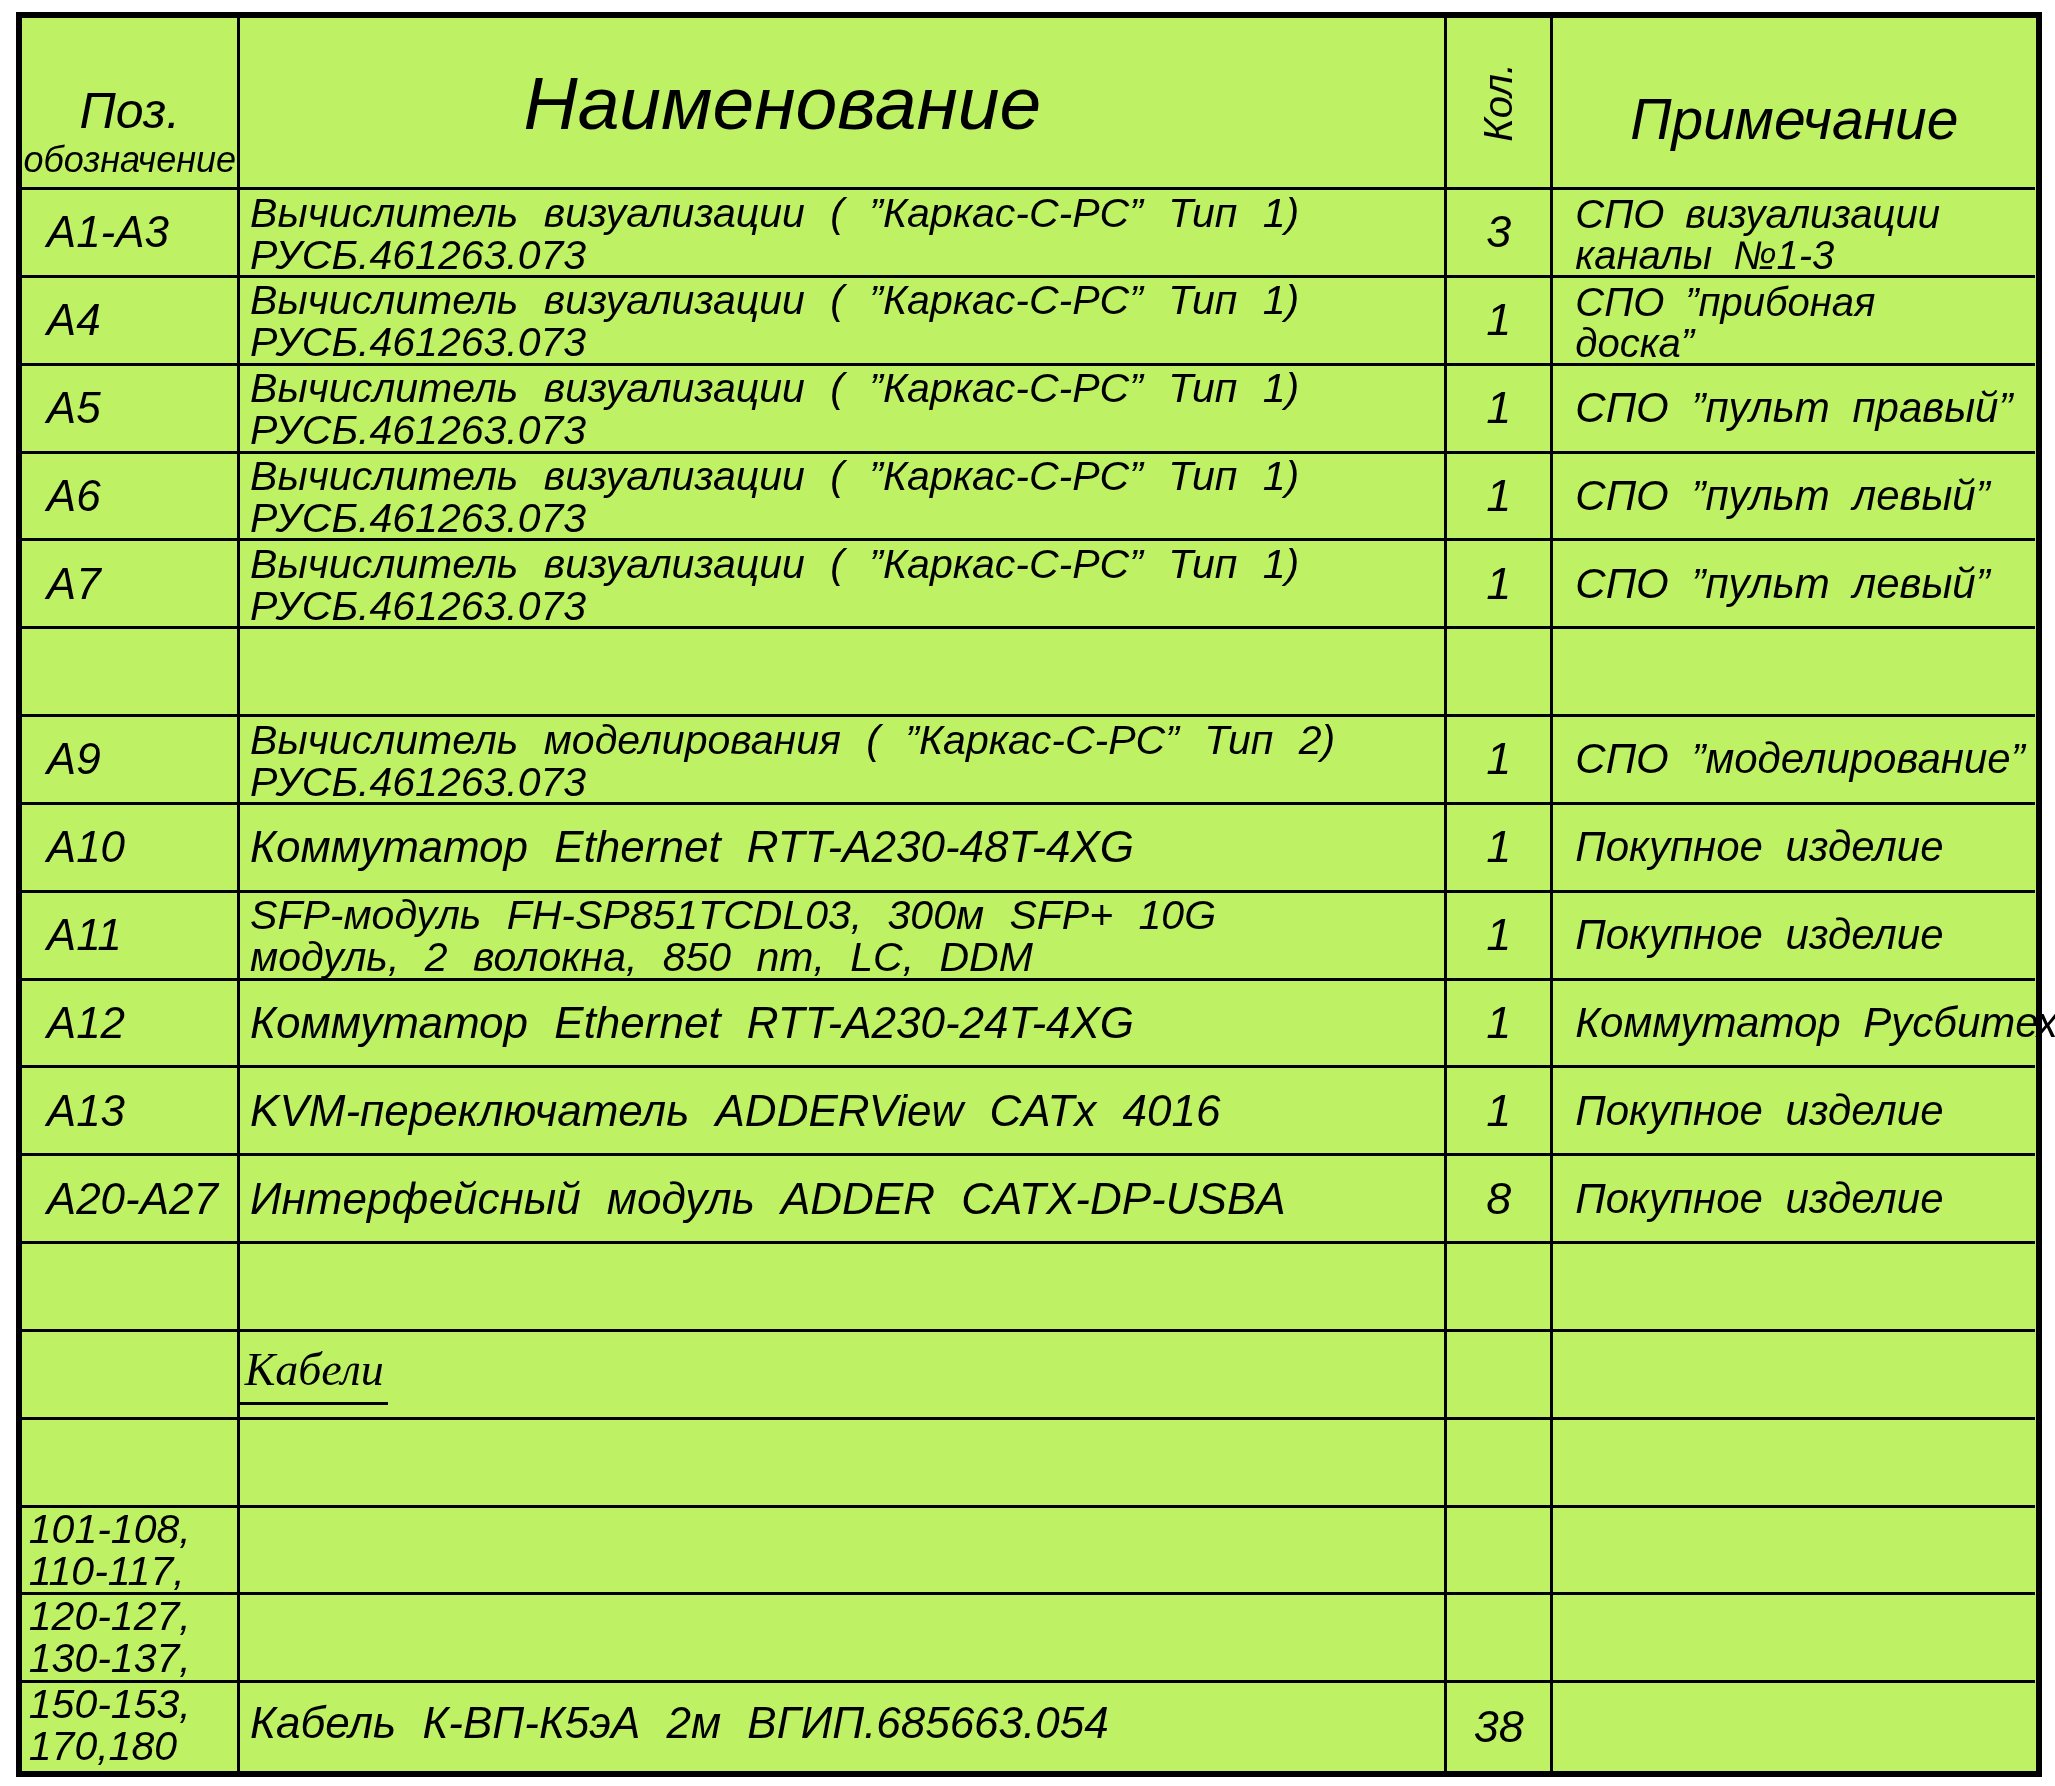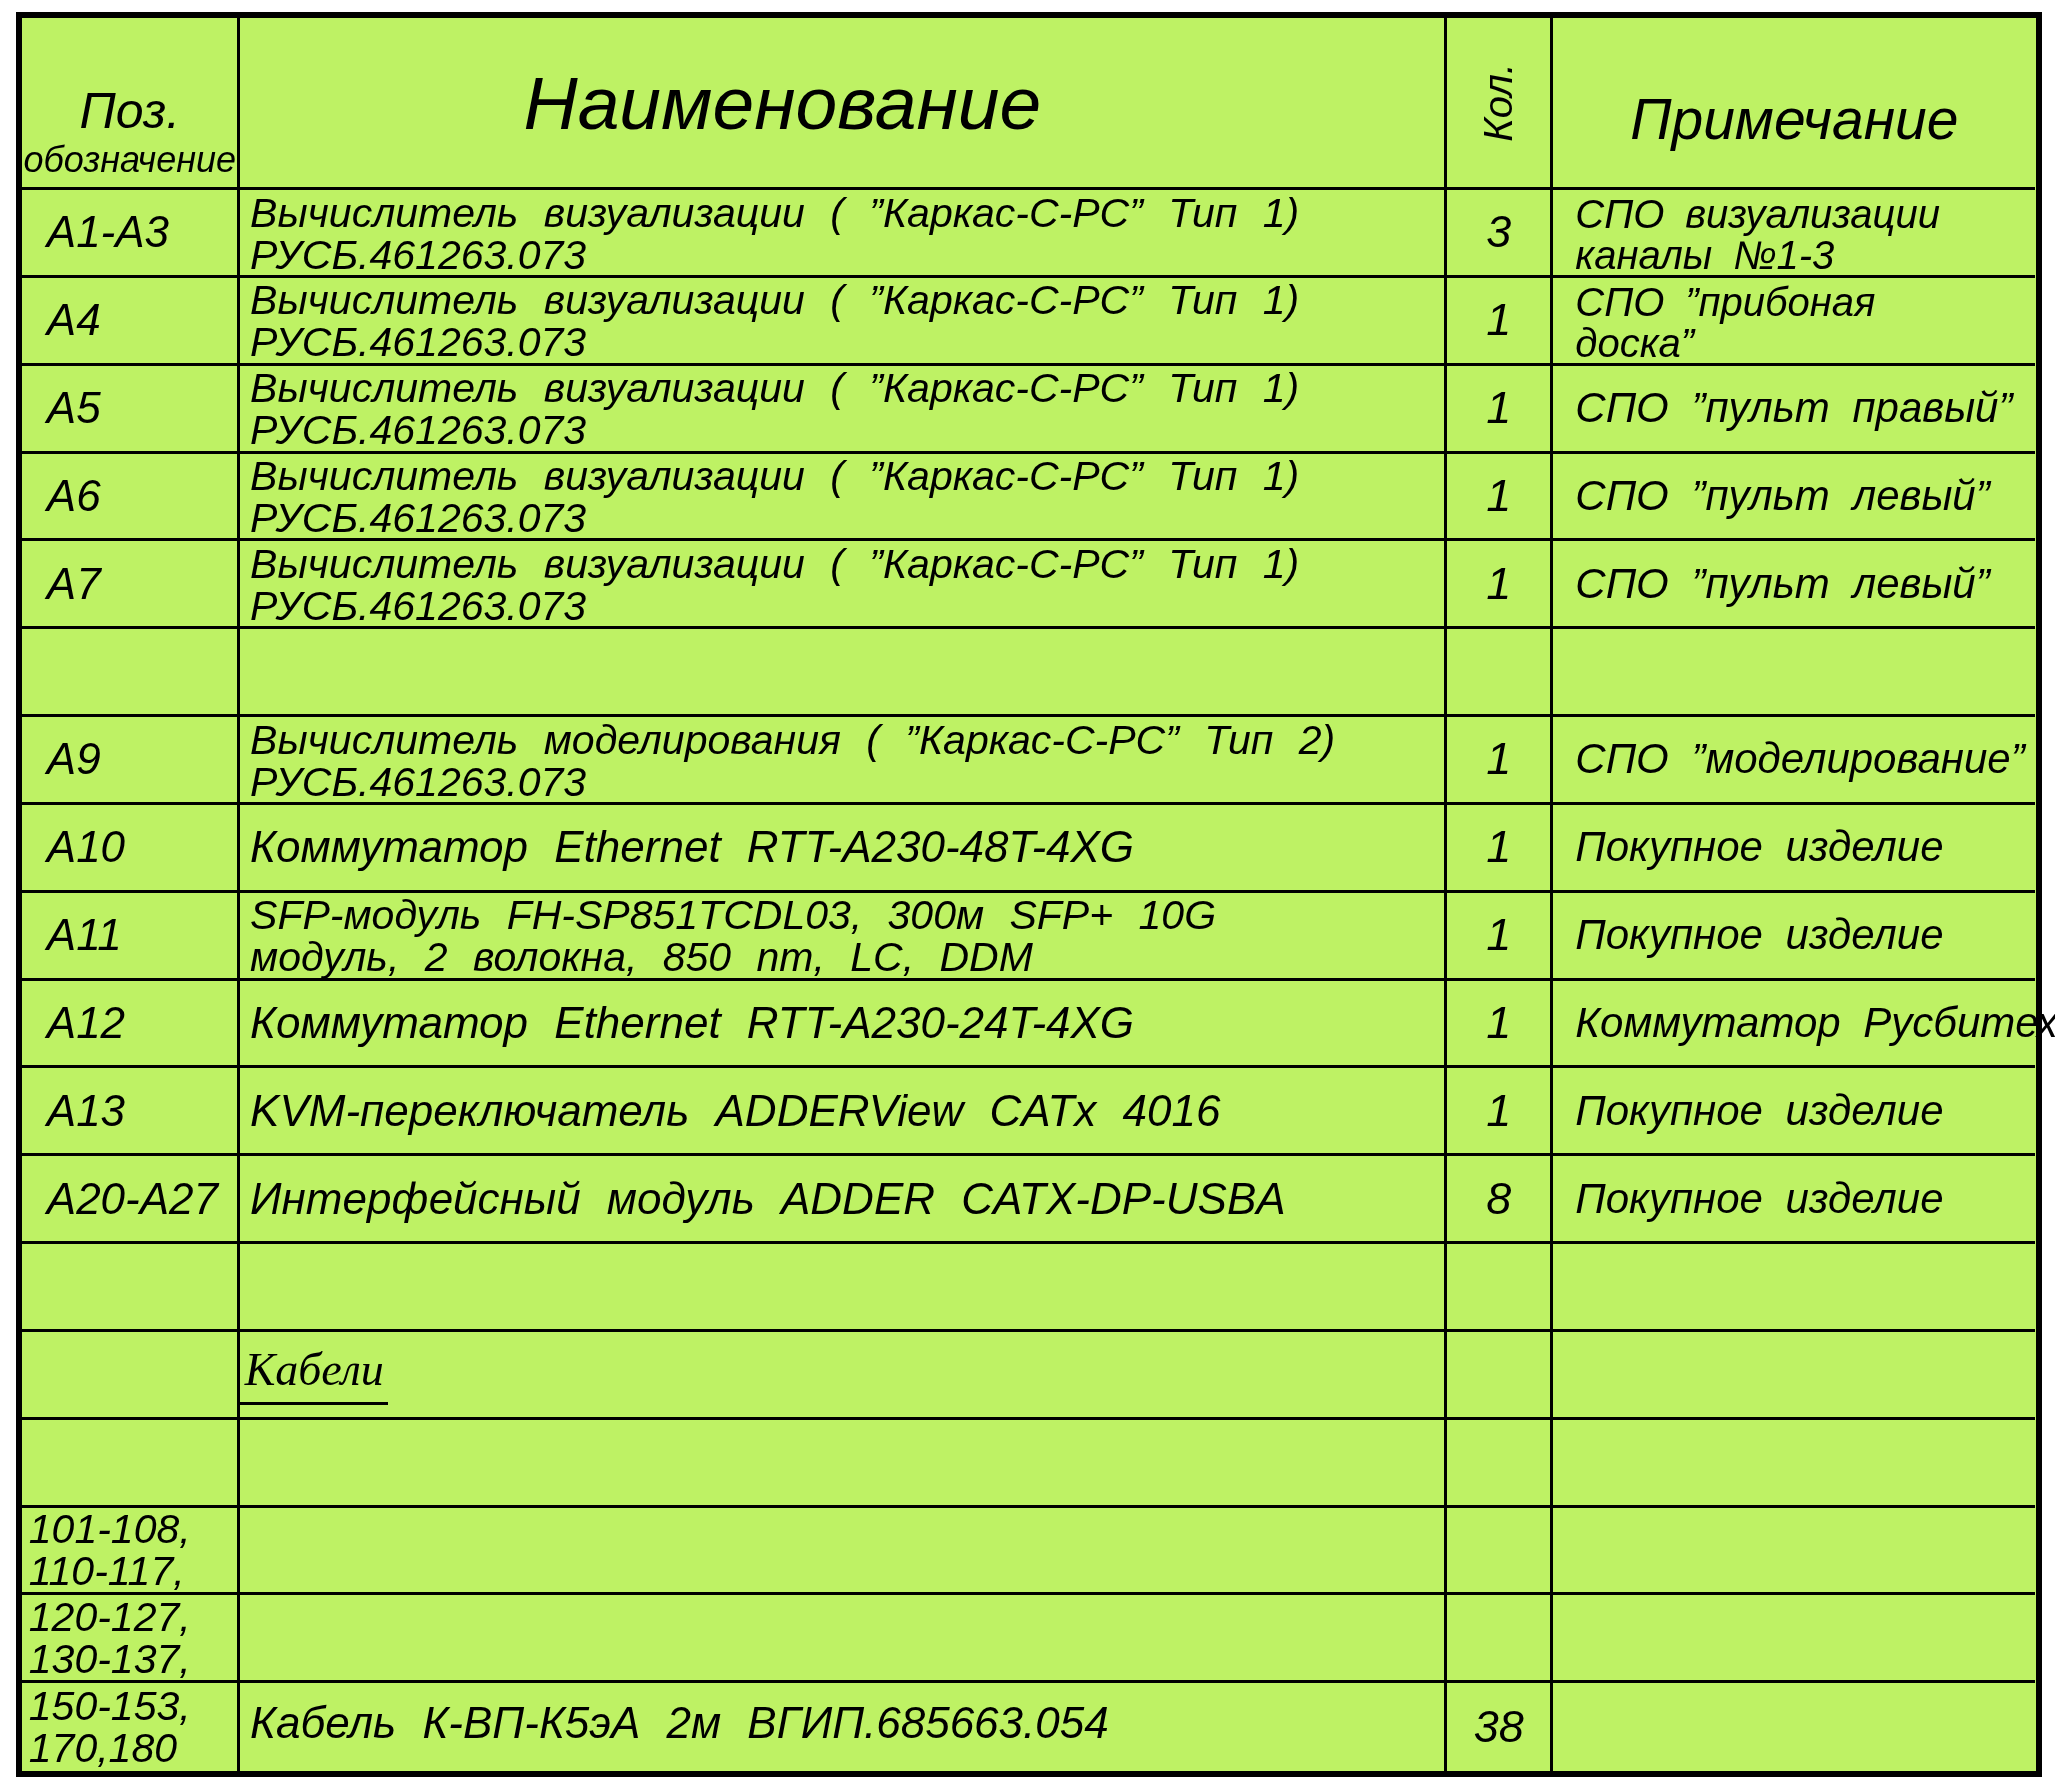--- a/index.html
+++ b/index.html
@@ -29,21 +29,21 @@
   .hd-pos .l2{font-size:36px;line-height:44px;}
   .hd-name{justify-content:center;}
   .hd-name span{font-size:75px;margin-right:120px;}
   .hd-qty{justify-content:center;}
   .hd-qty span{transform:rotate(-90deg);font-size:40px;}
   .hd-note{justify-content:center;margin-top:32px;}
   .hd-note span{font-size:57px;}
   
   .pos{padding-left:24.5px;font-size:44px;word-spacing:5.4px;}
   .pos-m{padding-left:6.5px;font-size:41px;line-height:42px;
-         flex-direction:column;align-items:flex-start;justify-content:center;}
+         flex-direction:column;align-items:flex-start;}
   .name{padding-left:9.8px;font-size:44px;word-spacing:14px;}
   .name.low{align-items:center;padding-bottom:8.7px;}
   .name2l{flex-direction:column;align-items:flex-start;justify-content:center;
           padding-left:9.8px;padding-top:2.2px;font-size:41px;line-height:42px;word-spacing:14px;}
   .qty{justify-content:center;font-size:45px;}
   .note{padding-left:22px;font-size:42px;word-spacing:11px;}
   .note2l{flex-direction:column;align-items:flex-start;justify-content:flex-start;
           padding-left:22px;padding-top:4.4px;font-size:40px;line-height:41px;word-spacing:9.8px;}
   .section{justify-content:flex-start;font-family:Liberation Serif, serif;}
   .section span{font-size:46px;border-bottom:3.8px solid #000;padding:0 4.4px 6.5px 4.4px;}

